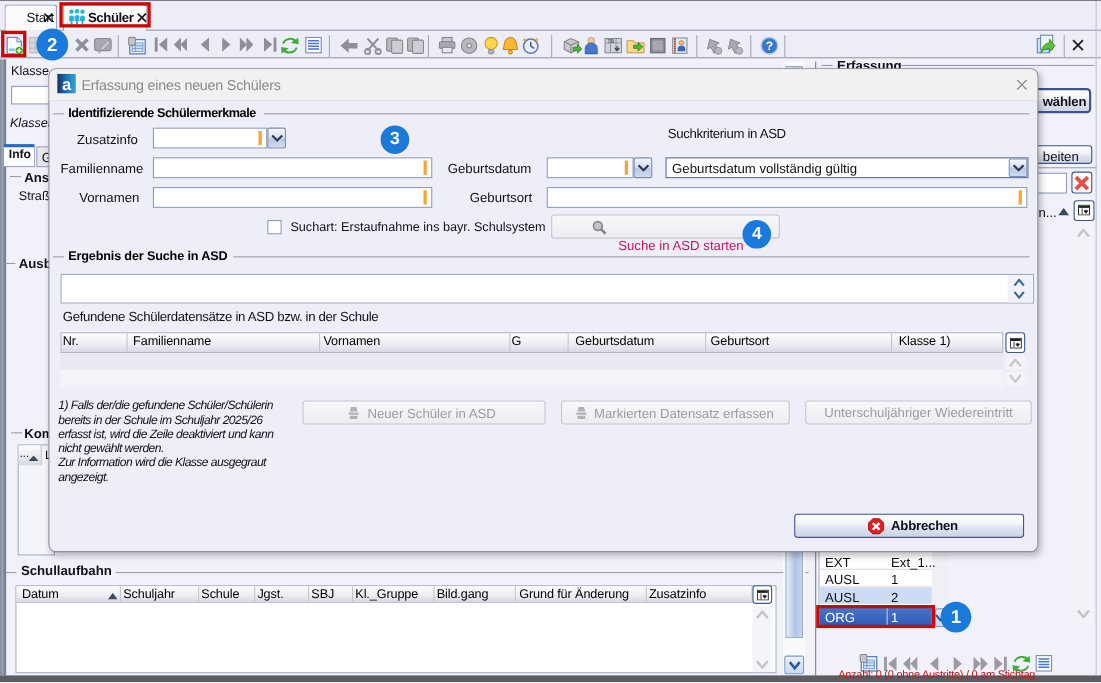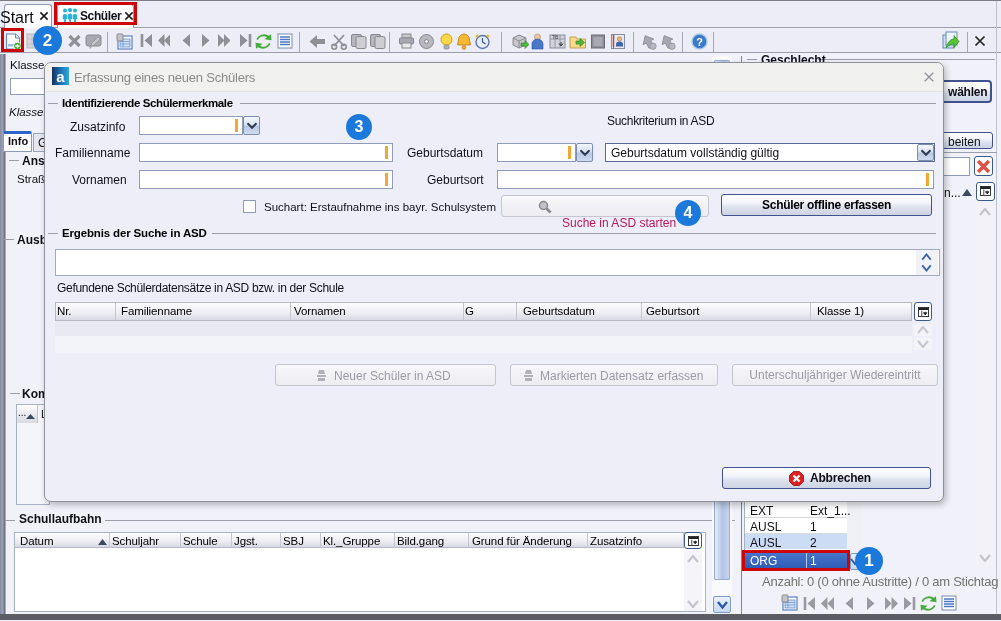--- a/index.html
+++ b/index.html
@@ -31,21 +31,21 @@
 .vline{position:absolute;width:1px;background:#c6c6d0}
 </style>
 </head>
 <body>
 
 <div class="abs" style="left:0;top:0;width:1001px;height:1px;background:#7e7e86"></div>
 
 <div class="abs" style="left:0;top:1px;width:1001px;height:27px;background:#ededf8;border-bottom:1px solid #9c9cab"></div>
 
 <div class="abs" style="left:4px;top:4px;width:48px;height:24px;background:#fcfcfe;border:1px solid #8d9ab5;border-bottom:none;border-radius:3px 3px 0 0"></div>
-<div class="lbl" style="left:0;top:9px;font-size:16px">Start</div>
+<div class="lbl" style="left:24px;top:9px;font-size:12px">Start</div>
 <svg class="abs" style="left:39px;top:11px" width="10" height="10" viewBox="0 0 11 11">
     <path d="M1.5 1.5 L9.5 9.5 M9.5 1.5 L1.5 9.5" stroke="#1a1a1a" stroke-width="1.7"></path>
   </svg>
 
 <div class="abs" style="left:57px;top:4px;width:77px;height:24px;background:#fcfcfe;border:1px solid #8d9ab5;border-bottom:none;border-radius:3px 3px 0 0"></div>
 <svg class="abs" style="left:62px;top:8px" width="16" height="15" viewBox="0 0 16 15">
 <g fill="#2bb2d8">
       <circle cx="3" cy="2.6" r="2"></circle>
       <circle cx="8" cy="2.2" r="2.1"></circle>
       <circle cx="13" cy="2.6" r="2"></circle>
@@ -287,21 +287,21 @@
 <div class="abs" style="left:713px;top:596px;width:18px;height:17px;background:linear-gradient(#eaf1fb,#c8d8f0);border:1px solid #7a9ac8;border-radius:2px"></div>
 <svg class="abs" style="left:717px;top:601px" width="11" height="8" viewBox="0 0 11 8">
     <path d="M1 1 L5.5 6.5 L10 1" fill="none" stroke="#2a5aa8" stroke-width="2.4"></path>
   </svg>
 
 <div class="abs" style="left:0;top:614px;width:1001px;height:6px;background:#5c5c63"></div>
 
 <div class="abs" style="left:996px;top:1px;width:1px;height:613px;background:#c2c2ce"></div>
 <div class="abs" style="left:741px;top:56px;width:1px;height:558px;background:#83838d"></div>
 <div class="gdash" style="left:747px;top:59px"></div>
-<div class="lbl bold" style="left:761px;top:53px;font-size:12px">Geschlecht</div>
+<div class="lbl bold" style="left:761px;top:53px;font-size:12px">Erfassung</div>
 <div class="gline" style="left:818px;top:59px;width:177px"></div>
 
 <div class="btn" style="left:870px;top:80px;width:122px;height:23px;border-width:2px;border-radius:4px"></div>
 <div class="lbl" style="left:948px;top:85px;font-size:12px;font-weight:bold;letter-spacing:-0.2px">wählen</div>
 
 <div class="btn" style="left:880px;top:132px;width:113px;height:17px"></div>
 <div class="abs" style="left:944px;top:152px;width:53px;height:1px;background:#9aa0b0"></div>
 <div class="lbl" style="left:948px;top:135px;font-size:12px">beiten</div>
 
 <div class="fld" style="left:900px;top:157px;width:70px;height:19px"></div>
@@ -344,21 +344,21 @@
 <div class="lbl" style="left:750px;top:554px;font-size:12px;color:#fff">ORG</div>
 <div class="abs" style="left:806px;top:550px;width:1px;height:20px;background:#b8c8e8"></div>
 <div class="lbl" style="left:810px;top:554px;font-size:12px;color:#fff">1</div>
 
 <div class="abs" style="left:848px;top:500px;width:14px;height:71px;background:#eef0f6"></div>
 <div class="abs" style="left:850px;top:553px;width:13px;height:17px;background:linear-gradient(#eaf1fb,#c8d8f0);border:1px solid #7a9ac8;border-radius:2px"></div>
 <svg class="abs" style="left:850px;top:558px" width="10" height="7" viewBox="0 0 10 7">
     <path d="M1 1 L5 6 L9 1" fill="none" stroke="#2a5aa8" stroke-width="2"></path>
   </svg>
 
-<div class="lbl" style="left:762px;top:574px;font-size:13px;letter-spacing:-0.25px;color:#737373">Anzahl: 0 (0 ohne Austritte) / 0 am Stichtag</div>
+<div class="lbl" style="left:762px;top:608px;font-size:10px;letter-spacing:-0.25px;color:#b91c1c">Anzahl: 0 (0 ohne Austritte) / 0 am Stichtag</div>
 
 <div id="navicons">
     <svg width="18" height="18" style="position: absolute; left: 781px; top: 594px;">
       <rect x="2" y="3" width="14" height="13" fill="#fff" stroke="#5a80c0" stroke-width="1.2"></rect>
       <rect x="4" y="6" width="10" height="8" fill="#cce0f8" stroke="#6a90c8" stroke-width="0.8"></rect>
       <path d="M4 8.5 h10 M4 11 h10 M7 6 v8" stroke="#6a90c8" stroke-width="0.7"></path>
       <rect x="1" y="1" width="6" height="7" rx="1" fill="#c4c4cc" stroke="#88888e"></rect>
     </svg>
     <svg width="13" height="15" style="position: absolute; left: 803px; top: 596px;">
       <path d="M2 1 v13" stroke="#9a9aa0" stroke-width="2.6"></path>
@@ -459,21 +459,20 @@
     </div>
 
   <div class="abs" style="left:199px;top:138px;width:13px;height:13px;background:#fff;border:1px solid #8e9cba"></div>
   <div class="lbl" style="left:220px;top:139px;font-size:11.5px">Suchart: Erstaufnahme ins bayr. Schulsystem</div>
   <div class="btn dis" style="left:457px;top:133px;width:208px;height:22px"></div>
   <svg class="abs" style="left:494px;top:138px" width="14" height="14" viewBox="0 0 14 14">
       <circle cx="5.5" cy="5.5" r="4" fill="#c2c2c8" stroke="#88888e" stroke-width="1.5"></circle>
       <path d="M8.5 8.5 L12.5 12.5" stroke="#88888e" stroke-width="2.6"></path>
     </svg>
   <div class="lbl" style="left:518px;top:154px;font-size:12px;color:#be185d">Suche in ASD starten</div>
-  <div class="btn" style="left:677px;top:132px;width:211px;height:22px"><span style="position:relative;top:3px;font-weight:600;letter-spacing:-0.3px">Schüler offline erfassen</span></div>
 
   <div class="gdash" style="left:4px;top:171px"></div>
   <div class="grp" style="left:18px;top:165px">Ergebnis der Suche in ASD</div>
   <div class="gline" style="left:168px;top:171px;width:724px"></div>
 
   <div class="fld" style="left:11px;top:187px;width:885px;height:27px;border-color:#a0aac0"></div>
   <div class="abs" style="left:872px;top:188px;width:22px;height:25px;background:#f0f2f8"></div>
   <svg class="abs" style="left:877px;top:191px" width="11" height="8" viewBox="0 0 13 9">
       <path d="M1.5 7.5 L6.5 1.5 L11.5 7.5" fill="none" stroke="#3c64a8" stroke-width="2.2"></path>
     </svg>
@@ -509,20 +508,21 @@
     </svg>
   <div class="abs" style="left:870px;top:262px;width:18px;height:12px;background:#f4f4f8"></div>
   <svg class="abs" style="left:873px;top:264px" width="12" height="8" viewBox="0 0 12 8">
       <path d="M1 7 L6 1 L11 7" fill="none" stroke="#c8c8d0" stroke-width="2.2"></path>
     </svg>
   <div class="abs" style="left:870px;top:276px;width:18px;height:12px;background:#f4f4f8"></div>
   <svg class="abs" style="left:873px;top:278px" width="12" height="8" viewBox="0 0 12 8">
       <path d="M1 1 L6 7 L11 1" fill="none" stroke="#c8c8d0" stroke-width="2.2"></path>
     </svg>
 
+  <div class="lbl it" style="left:9px;top:301px;font-size:11px;line-height:13px;letter-spacing:-0.5px">1) Falls der/die gefundene Schüler/Schülerin<br>bereits in der Schule im Schuljahr 2025/26<br>erfasst ist, wird die Zeile deaktiviert und kann<br>nicht gewählt werden.<br>Zur Information wird die Klasse ausgegraut<br>angezeigt.</div>
 
   <div class="btn dis" style="left:231px;top:302px;width:221px;height:22px"></div>
   <svg class="abs" style="left:271px;top:307px" width="13" height="13" viewBox="0 0 13 13">
       <path d="M4 1 h5 l1 4 h-7 z M2 6 h9 v2 h-9 z M3 9 h7 v3 h-7 z" fill="#b0b0b8"></path>
     </svg>
   <div class="lbl" style="left:290px;top:307px;font-size:12px;color:#9b9ba4">Neuer Schüler in ASD</div>
   <div class="btn dis" style="left:466px;top:302px;width:208px;height:22px"></div>
   <svg class="abs" style="left:478px;top:307px" width="13" height="13" viewBox="0 0 13 13">
       <path d="M4 1 h5 l1 4 h-7 z M2 6 h9 v2 h-9 z M3 9 h7 v3 h-7 z" fill="#b0b0b8"></path>
     </svg>

